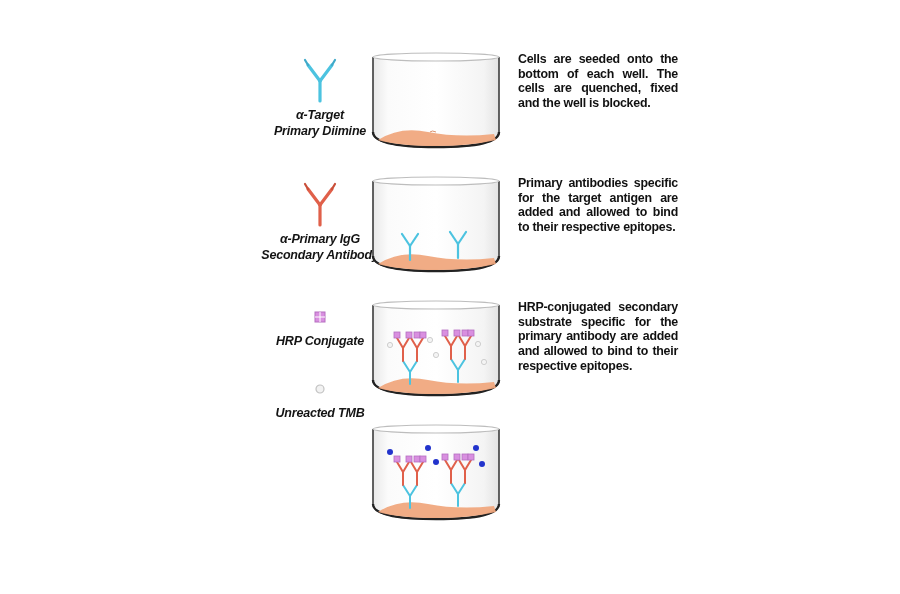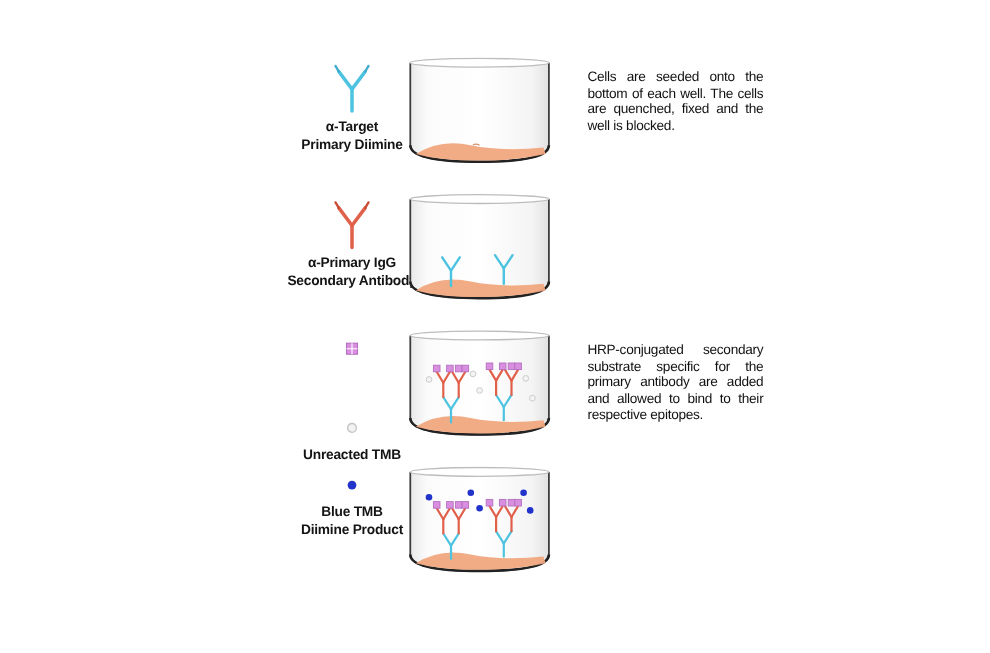--- a/index.html
+++ b/index.html
@@ -31,20 +31,21 @@
   .row-3 { top: 300px; height: 128px; }
   .row-4 { top: 424px; height: 120px; }
 
   
   .legend {
     position: absolute;
     left: 0;
     top: 0;
     width: 180px;
     text-align: center;
+    font-style: italic;
   }
   .legend-icon {
     height: 56px;
     display: flex;
     align-items: center;
     justify-content: center;
   }
   .legend-icon.small { height: 34px; }
   .legend-label {
     font-size: 12.5px;
@@ -64,30 +65,29 @@
   
   .well-wrap {
     position: absolute;
     left: 140px;
     top: 0;
   }
 
   
   .caption {
     position: absolute;
-    left: 304px;
+    left: 288px;
     top: 0;
     width: 160px;
     font-size: 12.4px;
-    font-weight: normal;
+    font-weight: bold;
     line-height: 1.18;
     color: #111111;
     letter-spacing: -0.25px;
     text-align: justify;
-    margin-top: 11px;
   }
 </style>
 </head>
 <body>
 
 <div class="diagram">
 
   <div class="row row-1">
 
     <div class="legend">
@@ -174,32 +174,34 @@
           <line x1="40" y1="70" x2="40" y2="84"></line>
           <line x1="40" y1="70" x2="32" y2="58"></line>
           <line x1="40" y1="70" x2="48" y2="58"></line>
           <line x1="88" y1="68" x2="88" y2="82"></line>
           <line x1="88" y1="68" x2="80" y2="56"></line>
           <line x1="88" y1="68" x2="96" y2="56"></line>
         </g>
       </svg>
     </div>
 
+    <div class="caption">Primary antibodies specific for the target antigen are added and allowed to bind to their respective epitopes.</div>
   </div>
 
   <div class="row row-3">
 
     <div class="legend">
       <div class="legend-icon small">
         <svg width="16" height="16" viewBox="0 0 16 16">
           <rect x="3" y="3" width="10" height="10" fill="#d98fe0" stroke="#b56ec0" stroke-width="1"></rect>
           <line x1="8" y1="3" x2="8" y2="13" stroke="#ffffff" stroke-width="1"></line>
           <line x1="3" y1="8" x2="13" y2="8" stroke="#ffffff" stroke-width="1"></line>
         </svg>
       </div>
+      <div class="legend-label">HRP Conjugate</div>
 
       <div class="legend-2">
         <div class="legend-icon small">
           <svg width="14" height="14" viewBox="0 0 14 14">
             <circle cx="7" cy="7" r="4" fill="#f2f2f2" stroke="#c2c2c2" stroke-width="1.2"></circle>
           </svg>
         </div>
         <div class="legend-label">Unreacted TMB</div>
       </div>
     </div>
@@ -263,31 +265,20 @@
           <circle cx="114" cy="62" r="2.6"></circle>
         </g>
       </svg>
     </div>
 
     <div class="caption">HRP-conjugated secondary substrate specific for the primary antibody are added and allowed to bind to their respective epitopes.</div>
   </div>
 
   <div class="row row-4">
 
-    <div class="legend">
-      <div class="legend-icon small">
-        <svg width="14" height="14" viewBox="0 0 14 14">
-          <circle cx="7" cy="7" r="4" fill="#2233cc"></circle>
-        </svg>
-      </div>
-      <div class="legend-label">
-        <span>Blue TMB</span><br>
-        <span>Diimine Product</span>
-      </div>
-    </div>
 
     <div class="well-wrap">
       <svg width="133" height="98" viewBox="0 0 133 98">
         <defs>
           <linearGradient id="wellg4" x1="0" y1="0" x2="1" y2="0">
             <stop offset="0%" stop-color="#e9e9e9"></stop>
             <stop offset="12%" stop-color="#fbfbfb"></stop>
             <stop offset="50%" stop-color="#ffffff"></stop>
             <stop offset="88%" stop-color="#f4f4f4"></stop>
             <stop offset="100%" stop-color="#e2e2e2"></stop>

